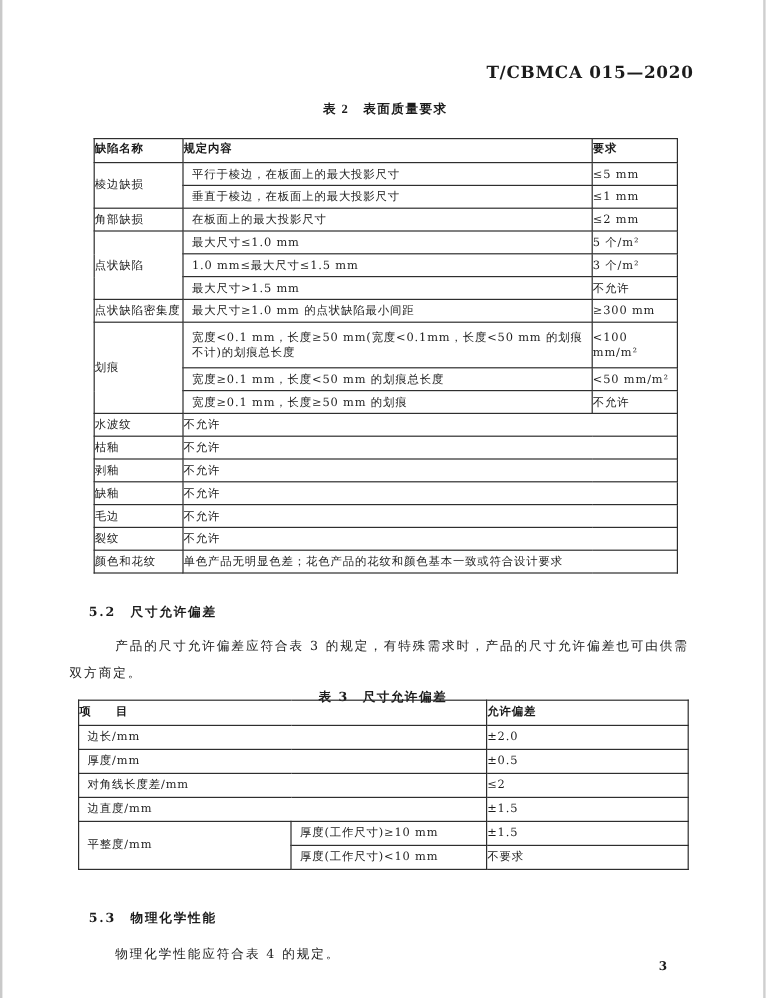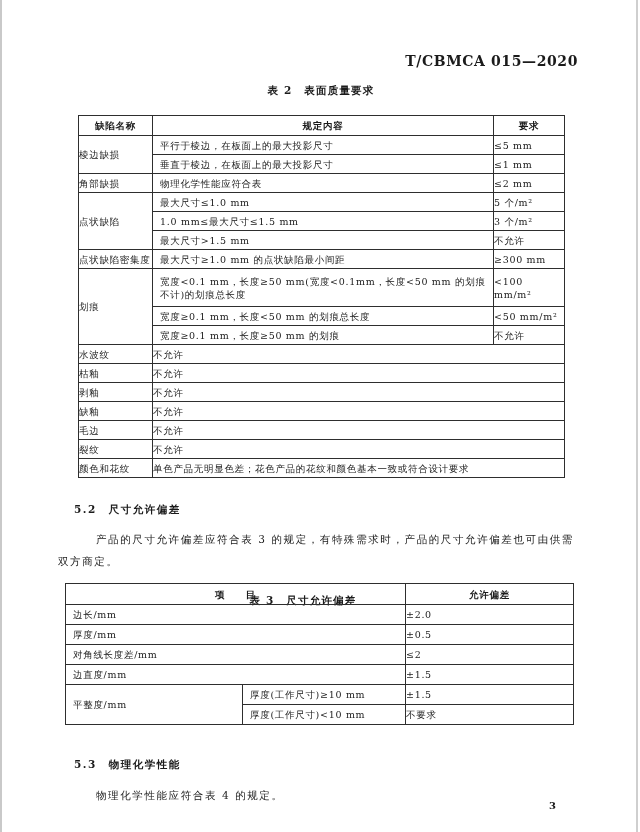--- a/index.html
+++ b/index.html
@@ -12,38 +12,38 @@
   .edge-left{left:0;width:2px;}
   .edge-right{left:636px;width:2px;background:#cfcfcf;}
   .doc-number{
     position:absolute;top:53px;right:62px;
     font-size:14px;font-weight:bold;letter-spacing:0.6px;
   }
   .tbl-title{
     position:absolute;text-align:center;font-weight:bold;
     font-size:10.5px;letter-spacing:1.2px;
   }
-  .t2-title{top:84px;left:78px;width:486px;}
-  .t3-title{top:574px;left:49px;width:508px;margin-top:20px;}
+  .t2-title{top:84px;left:78px;width:486px;font-family:Liberation Serif, serif;}
+  .t3-title{top:574px;left:65px;width:508px;}
   table{border-collapse:collapse;table-layout:fixed;position:absolute;}
   td{
     border:1px solid #2e2e2e;font-size:9.5px;letter-spacing:0.7px;
     padding:0;line-height:13px;vertical-align:middle;color:#1b1b1b;
     overflow:hidden;
   }
   .t2{left:78px;top:115px;width:486px;border:1.5px solid #1b1b1b;}
   .t2 tr{height:19px;}
   .t2 tr.hdr{height:20px;}
   .t2 tr.tall{height:38px;}
   .t3{left:65px;top:583px;width:508px;border:1.5px solid #1b1b1b;}
   .t3 tr{height:20px;}
   .t3 tr.hdr{height:21px;}
   td.c{text-align:left;}
   td.l{text-align:left;padding-left:7px;padding-right:1px;}
-  tr.hdr td{font-weight:bold;text-align:center;}
+  tr.hdr td{font-weight:bold;text-align:left;font-family:Liberation Serif, serif;}
   .heading{
     position:absolute;left:74px;font-size:10.5px;font-weight:bold;
     letter-spacing:1.5px;
   }
   .h52{top:503px;}
   .h53{top:758px;}
   .para{
     position:absolute;left:58px;width:522px;
     font-size:10.5px;letter-spacing:1.6px;line-height:22px;
     text-indent:38px;margin:0;
@@ -82,21 +82,21 @@
         <td class="c" rowspan="2">棱边缺损</td>
         <td class="l">平行于棱边，在板面上的最大投影尺寸</td>
         <td class="c">≤5 mm</td>
       </tr>
       <tr>
         <td class="l">垂直于棱边，在板面上的最大投影尺寸</td>
         <td class="c">≤1 mm</td>
       </tr>
       <tr>
         <td class="c">角部缺损</td>
-        <td class="l">物理化学性能应符合表</td>
+        <td class="l">在板面上的最大投影尺寸</td>
         <td class="c">≤2 mm</td>
       </tr>
       <tr>
         <td class="c" rowspan="3">点状缺陷</td>
         <td class="l">最大尺寸≤1.0 mm</td>
         <td class="c">5 个/m²</td>
       </tr>
       <tr>
         <td class="l">1.0 mm≤最大尺寸≤1.5 mm</td>
         <td class="c">3 个/m²</td>

